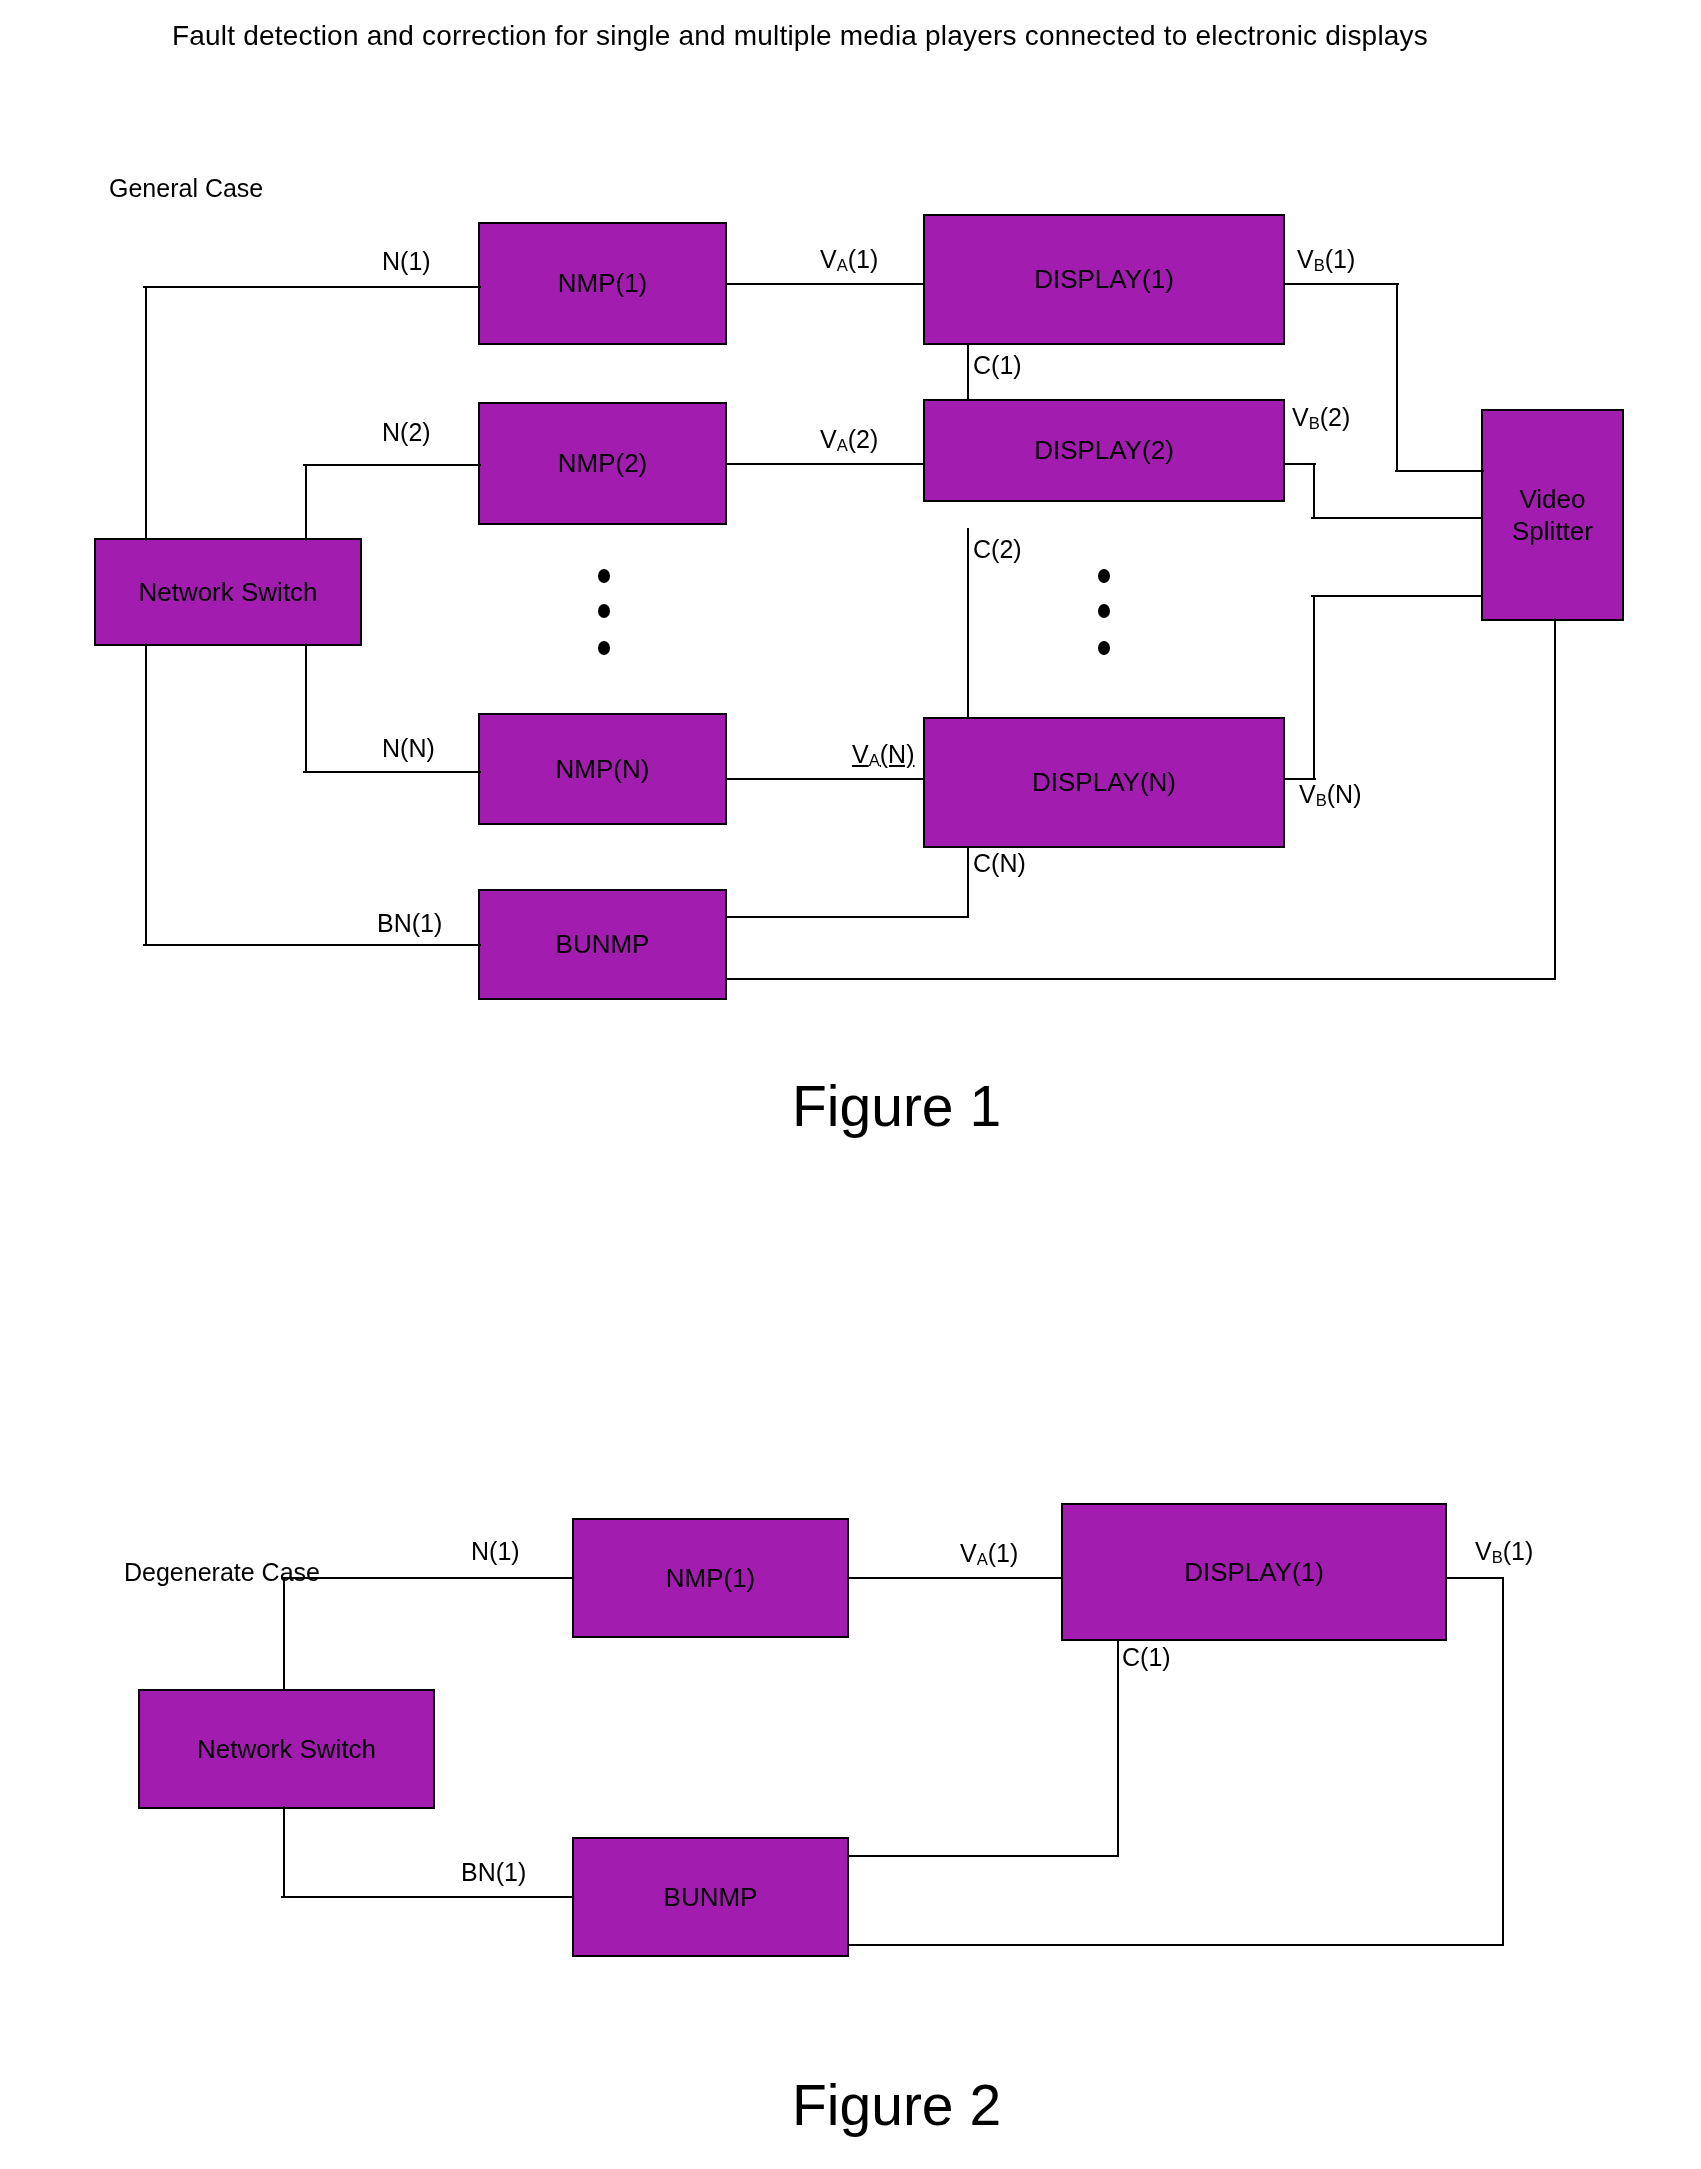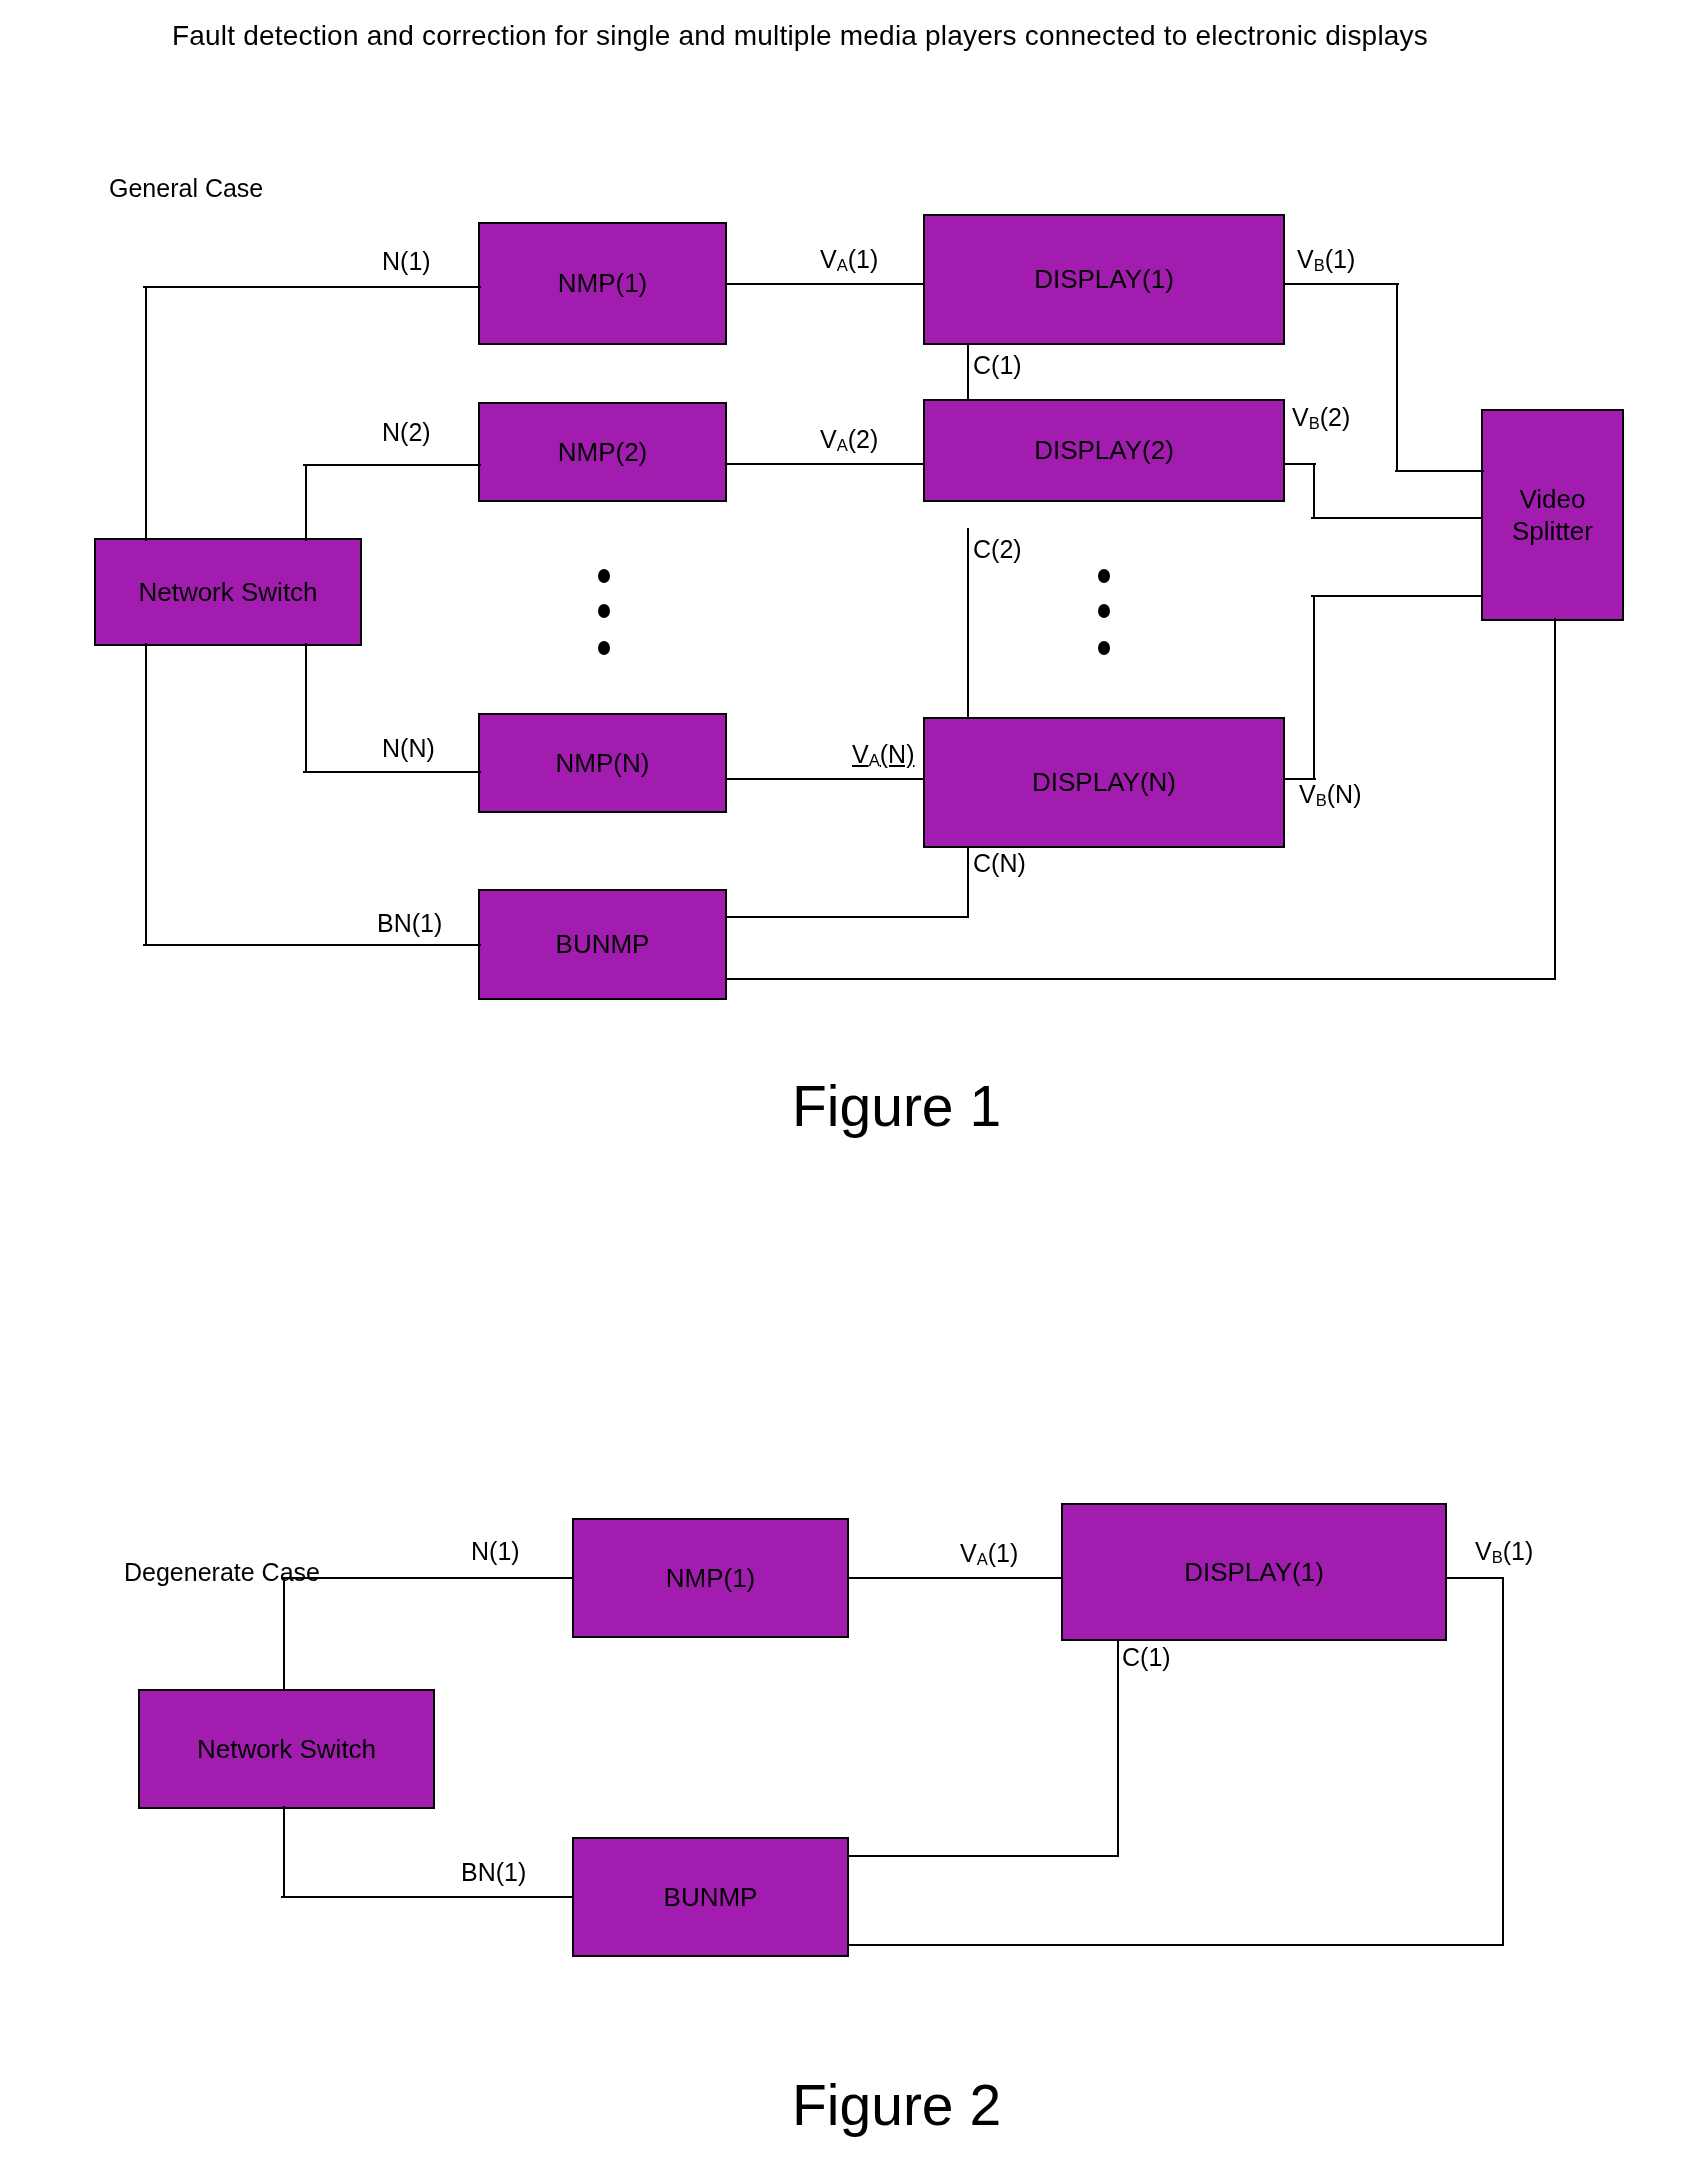--- a/index.html
+++ b/index.html
@@ -92,25 +92,25 @@
     <div class="caselabel" style="left:109px; top:174px;">General Case</div>
 
     <div class="box" style="left:94px; top:538px; width:268px; height:108px;">
       <span>Network Switch</span>
     </div>
 
     <div class="box" style="left:478px; top:222px; width:249px; height:123px;">
       <span>NMP(1)</span>
     </div>
 
-    <div class="box" style="left:478px; top:402px; width:249px; height:100px;">
+    <div class="box" style="left:478px; top:402px; width:249px; height:123px;">
       <span>NMP(2)</span>
     </div>
 
-    <div class="box" style="left:478px; top:713px; width:249px; height:100px;">
+    <div class="box" style="left:478px; top:713px; width:249px; height:112px;">
       <span>NMP(N)</span>
     </div>
 
     <div class="box" style="left:478px; top:889px; width:249px; height:111px;">
       <span>BUNMP</span>
     </div>
 
     <div class="box" style="left:923px; top:214px; width:362px; height:131px;">
       <span>DISPLAY(1)</span>
     </div>

